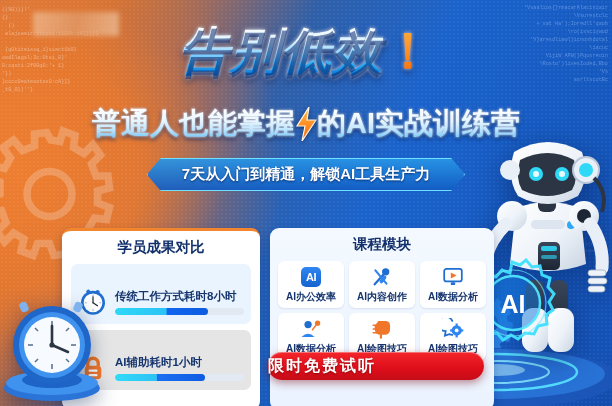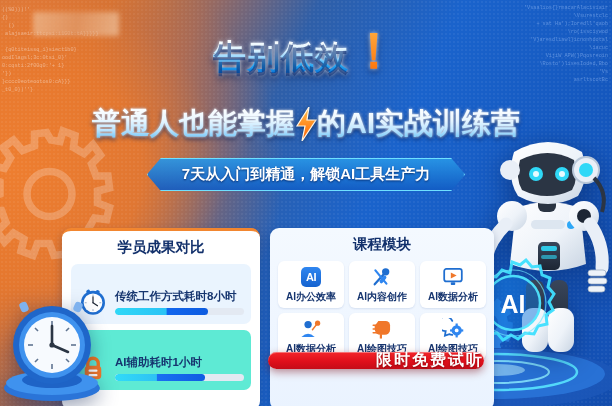--- a/index.html
+++ b/index.html
@@ -49,27 +49,28 @@
   .gear.g4{ left:88px; bottom:30px; opacity:.75; }
   .gear.g5{ right:152px; top:316px; opacity:.8; }
 
   
   .headline{
     position:absolute; left:0; right:0; top:18px; text-align:center;
     z-index:6;
   }
   .headline .h1{
     display:inline-block;
-    font-size:33px; font-weight:bold; letter-spacing:1px;
+    font-size:50px; font-weight:bold; letter-spacing:1px;
     background:linear-gradient(180deg,#ffffff 0%,#ddf3ff 30%,#8fd4ff 55%,#27a6f2 78%,#0b74d6 100%);
     -webkit-background-clip:text; background-clip:text; color:transparent;
     -webkit-text-stroke:0px;
     text-shadow:0 3px 0 rgba(8,40,110,.55);
     filter:drop-shadow(0 0 2px rgba(255,255,255,.85)) drop-shadow(0 3px 3px rgba(4,26,80,.65));
     line-height:1;
+    font-style:italic;
   }
   .headline .bang{
     font-size:50px; font-weight:bold; color:#ff7a18;
     background:linear-gradient(180deg,#ffb347,#ff6a00);
     -webkit-background-clip:text; background-clip:text; color:transparent;
     filter:drop-shadow(0 0 2px rgba(255,255,255,.8)) drop-shadow(0 3px 3px rgba(4,26,80,.6));
   }
   .sub1{
     position:absolute; left:0; right:0; top:104px; text-align:center; z-index:6;
     white-space:nowrap;
@@ -116,21 +117,21 @@
     padding:7px 8px 15px;
   }
   .card-title{
     text-align:center; font-size:14.5px; font-weight:bold; color:#12306b; margin-bottom:7px;
   }
   .row{
     border-radius:7px; padding:23px 7px 7px 7px; display:flex; align-items:center; gap:7px;
     margin-bottom:6px;
   }
   .row.blue{ background:#eaf4fe; }
-  .row.orange{ background:#5eead4; }
+  .row.orange{ background:#e5e5e5; }
   .row .rtxt{ flex:1; }
   .row .rlabel{ font-size:11.5px; font-weight:bold; color:#16356f; margin-bottom:4px; white-space:nowrap; }
   .bar{ height:7px; border-radius:4px; background:#e3e9f2; overflow:hidden; position:relative; }
   .bar > i{ display:block; height:100%; border-radius:4px; }
   .fill-a{ background:linear-gradient(90deg,#2fd8f7 0%,#2bc3f5 55%,#1166ee 56%,#0d5ce0 100%); }
   .fill-b{ background:linear-gradient(90deg,#31dbf8 0%,#2ec2f4 46%,#1a6ff2 47%,#0f5ce2 100%); }
 
   .modgrid{ display:grid; grid-template-columns:repeat(3,1fr); gap:5px; }
   .mod{
     background:#ffffff; border-radius:6px; padding:5px 2px 4px; text-align:center;
@@ -140,24 +141,24 @@
   .mod .ml{ font-size:10px; font-weight:bold; color:#16356f; white-space:nowrap; }
   .ai-badge{
     width:20px;height:20px;border-radius:5px;background:linear-gradient(180deg,#2f86f0,#1462cf);
     color:#fff;font-size:11px;font-weight:bold;display:flex;align-items:center;justify-content:center;
     letter-spacing:-.5px;
   }
 
   
   .cta{
     position:absolute; left:268px; top:352px; z-index:7;
-    width:216px; height:17px; border-radius:14px;
+    width:216px; height:28px; border-radius:14px;
     background:linear-gradient(180deg,#f3262b 0%,#e00f1b 55%,#c50c18 100%);
     box-shadow:0 3px 8px rgba(120,0,10,.45), inset 0 1px 0 rgba(255,255,255,.35);
-    display:flex; align-items:center; justify-content:flex-end;
+    display:flex; align-items:center; justify-content:flex-start;
   }
   .cta span{ font-size:16px; font-weight:bold; color:#fff; letter-spacing:2px; text-shadow:0 1px 2px rgba(90,0,0,.6); }
 
   
   .robot{ position:absolute; right:-6px; top:112px; z-index:4; filter:drop-shadow(0 6px 14px rgba(0,20,70,.45)); }
   .platform{ position:absolute; right:-10px; bottom:-6px; z-index:3; }
   .clock3d{ position:absolute; left:-4px; bottom:4px; z-index:6; filter:drop-shadow(0 6px 10px rgba(0,20,70,.4)); }
   .aiorb{ position:absolute; right:52px; bottom:54px; z-index:5; }
 </style>
 </head>

